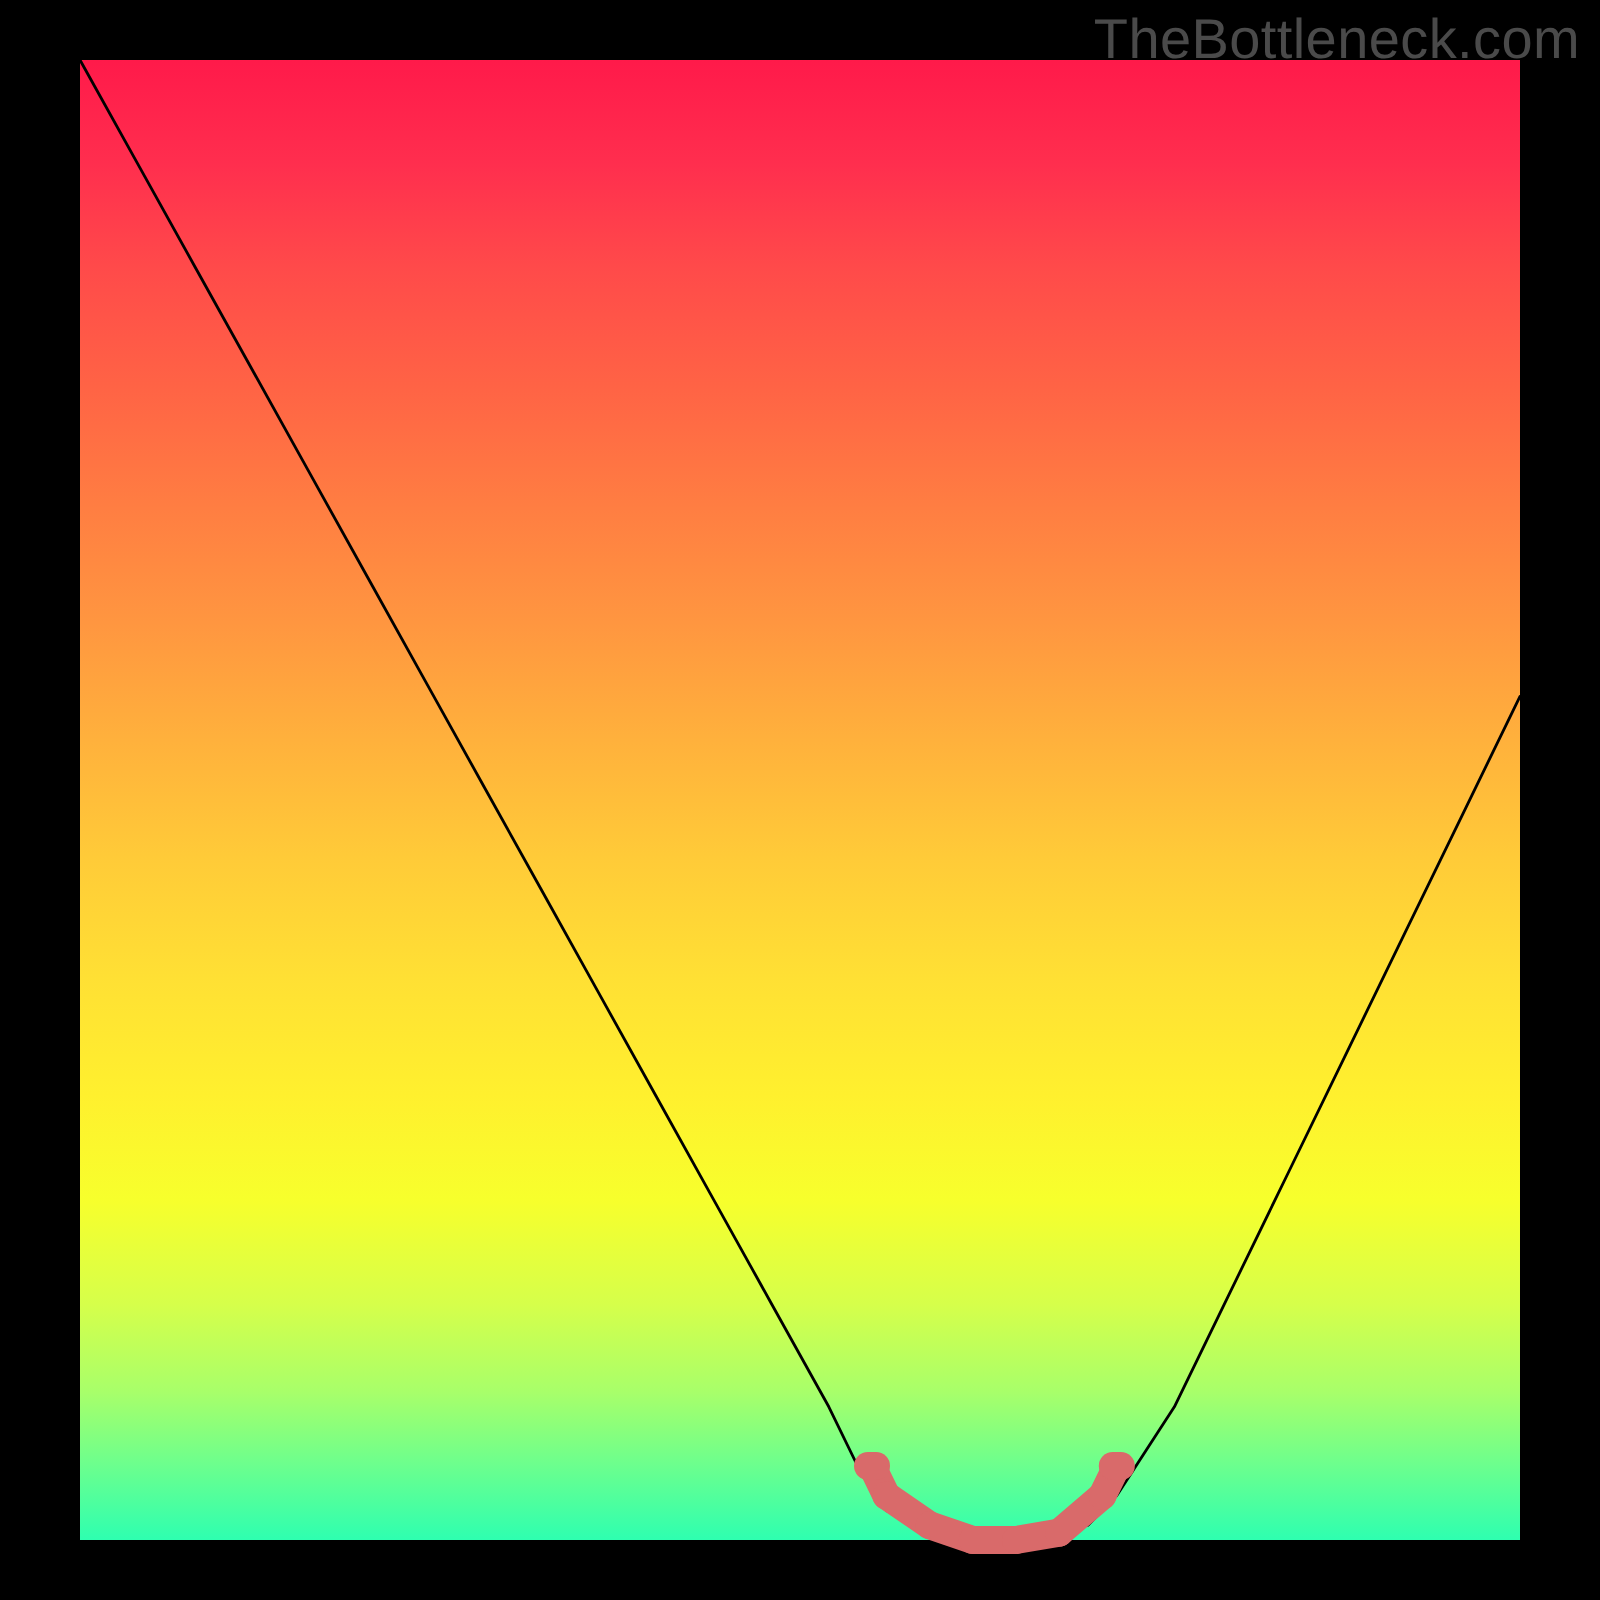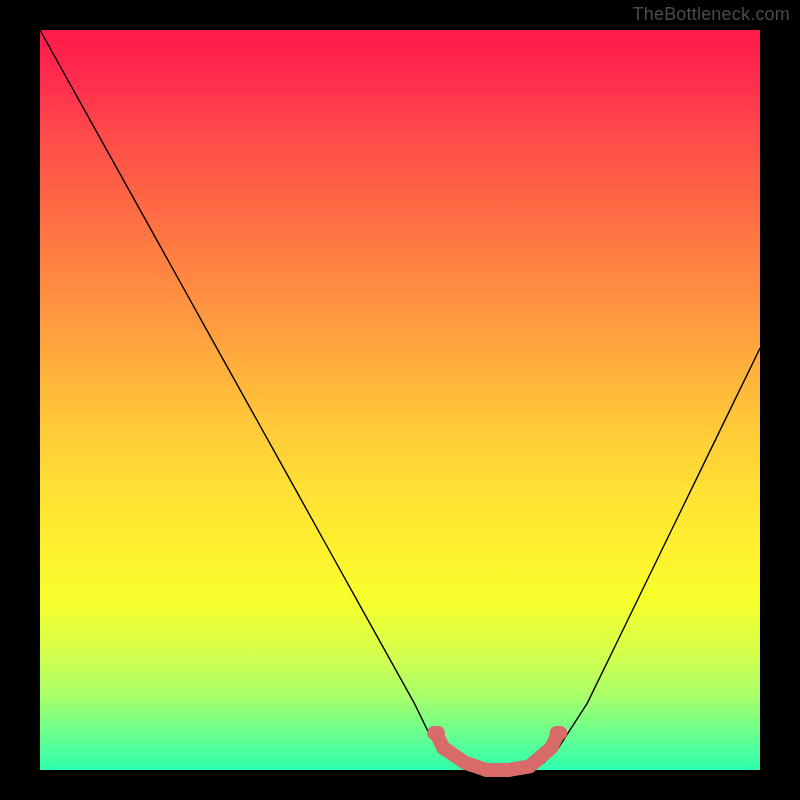--- a/index.html
+++ b/index.html
@@ -9,21 +9,21 @@
     background: #000;
     position: relative;
     font-family: Arial, sans-serif;
     overflow: hidden;
   }
   .watermark {
     position: absolute;
     top: 4px;
     right: 10px;
     color: #4a4a4a;
-    font-size: 18px;
+    font-size: 28px;
     font-weight: 500;
     z-index: 10;
     letter-spacing: 0.2px;
   }
   .plot-area {
     position: absolute;
     left: 40px;
     top: 30px;
     width: 720px;
     height: 740px;

